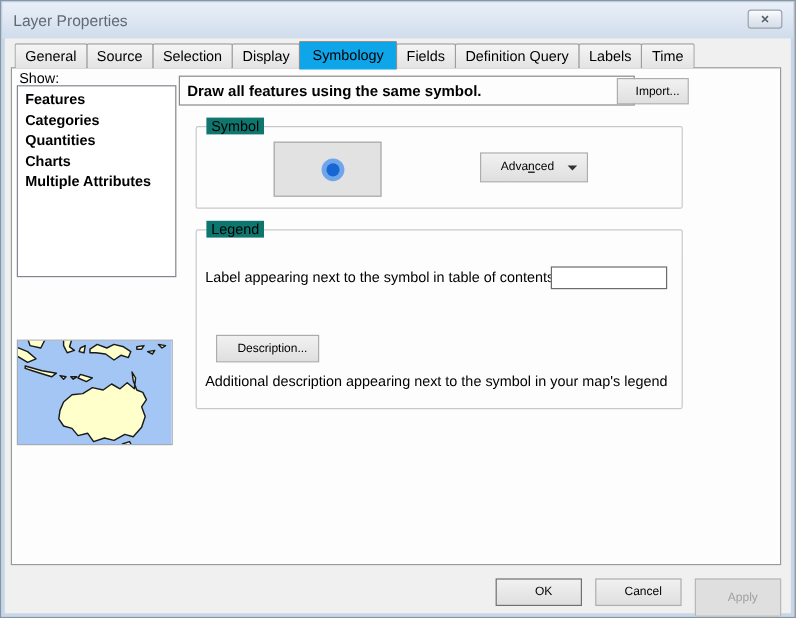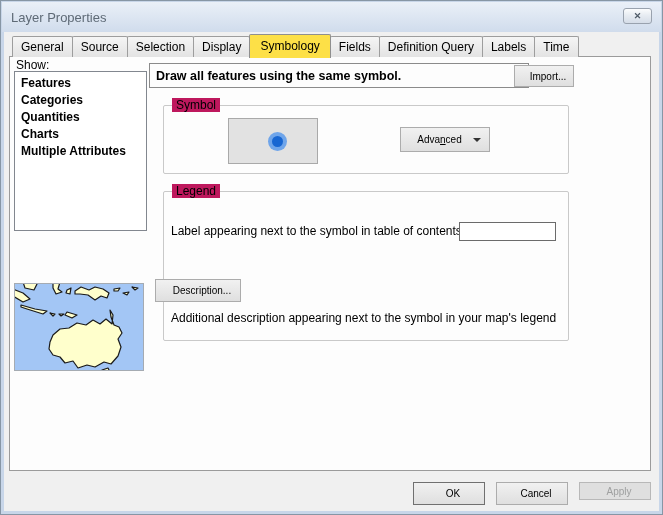--- a/index.html
+++ b/index.html
@@ -20,21 +20,21 @@
     background:linear-gradient(#FBFCFD,#E7ECF2 45%,#D5DDE8);
     border:1px solid #99A2AE;border-radius:3px;
     display:flex;align-items:center;justify-content:center;
     font-size:9px;font-weight:bold;color:#4E5A66;cursor:default;}
   
   .tabs{position:absolute;left:11px;top:33px;height:23px;display:flex;align-items:flex-end;z-index:2;}
   .tab{height:21px;padding:3px 8px 2px;font-size:12px;white-space:nowrap;
     background:linear-gradient(#F5F5F5,#E3E3E3);
     border:1px solid #9D9D9D;border-bottom:none;border-radius:2px 2px 0 0;margin-right:-1px;}
   .tab.active{height:24px;padding:4px 10px 2px;margin-bottom:-1px;
-    background:#fde047;border-color:#8F8F8F;z-index:3;position:relative;}
+    background:#0ea5e9;border-color:#8F8F8F;z-index:3;position:relative;}
   
   .tabpage{position:absolute;left:8px;top:55px;width:642px;height:415px;
     background:#FDFDFD;border:1px solid #9B9B9B;z-index:1;}
   .layer{position:absolute;inset:0;z-index:2;pointer-events:none;}
   .layer > *{pointer-events:auto;}
   
   .show-label{position:absolute;left:15px;top:57px;}
   .listbox{position:absolute;left:13px;top:70px;width:133px;height:160px;
     background:#FFF;border:1px solid #82878F;padding-top:3px;}
   .tree-item{font-weight:bold;font-size:12px;padding:1px 0 2px 6px;white-space:nowrap;}
@@ -56,35 +56,35 @@
   .btn-import{position:absolute;left:513px;top:64px;width:60px;height:22px;}
   .btn-symbol{position:absolute;left:227px;top:117px;width:90px;height:46px;
     background:#E2E2E2;border:1px solid #A9A9A9;}
   .marker-outer{width:19px;height:19px;border-radius:50%;background:var(--marker_outer,#6FA5EA);
     display:flex;align-items:center;justify-content:center;}
   .marker-inner{width:11px;height:11px;border-radius:50%;background:var(--marker_inner,#1766D2);}
   .btn-advanced{position:absolute;left:399px;top:126px;width:90px;height:25px;}
   .dd-arrow{width:0;height:0;border-left:4px solid transparent;border-right:4px solid transparent;
     border-top:4px solid #333;margin-left:11px;}
   .mnemonic{text-decoration:underline;}
-  .btn-description{position:absolute;left:154px;top:278px;width:86px;height:23px;}
+  .btn-description{position:absolute;left:179px;top:278px;width:86px;height:23px;}
   
   .groupbox{position:absolute;border:1px solid #C9C9C9;border-radius:2px;}
-  .gb-title{position:absolute;top:-8px;left:8px;background:#be185d;padding:0 4px;font-size:12px;}
+  .gb-title{position:absolute;top:-8px;left:8px;background:#0f766e;padding:0 4px;font-size:12px;}
   .gb-symbol{left:162px;top:104px;width:406px;height:69px;}
   .gb-legend{left:162px;top:190px;width:406px;height:150px;}
   
   .legend-label{position:absolute;left:170px;top:223px;}
   .legend-input{position:absolute;left:458px;top:221px;width:97px;height:19px;
     border:1px solid #6B6B6B;background:#FFF;font-family:"Liberation Sans",sans-serif;font-size:12px;padding:0 3px;}
   .legend-additional{position:absolute;left:170px;top:310px;}
   
   .btn-ok{position:absolute;left:412px;top:481px;width:72px;height:23px;border-color:#707070;}
   .btn-cancel{position:absolute;left:495px;top:481px;width:72px;height:23px;}
-  .btn-apply{position:absolute;left:578px;top:481px;width:72px;height:18px;
+  .btn-apply{position:absolute;left:578px;top:481px;width:72px;height:32px;
     color:#9FA0A0;background:#DFDFDF;border-color:#B8B8B8;}
 </style>
 </head>
 <body>
 
 <div class="dialog">
 
   <div class="titlebar">
     <span class="title-text">Layer Properties</span>
   </div>

